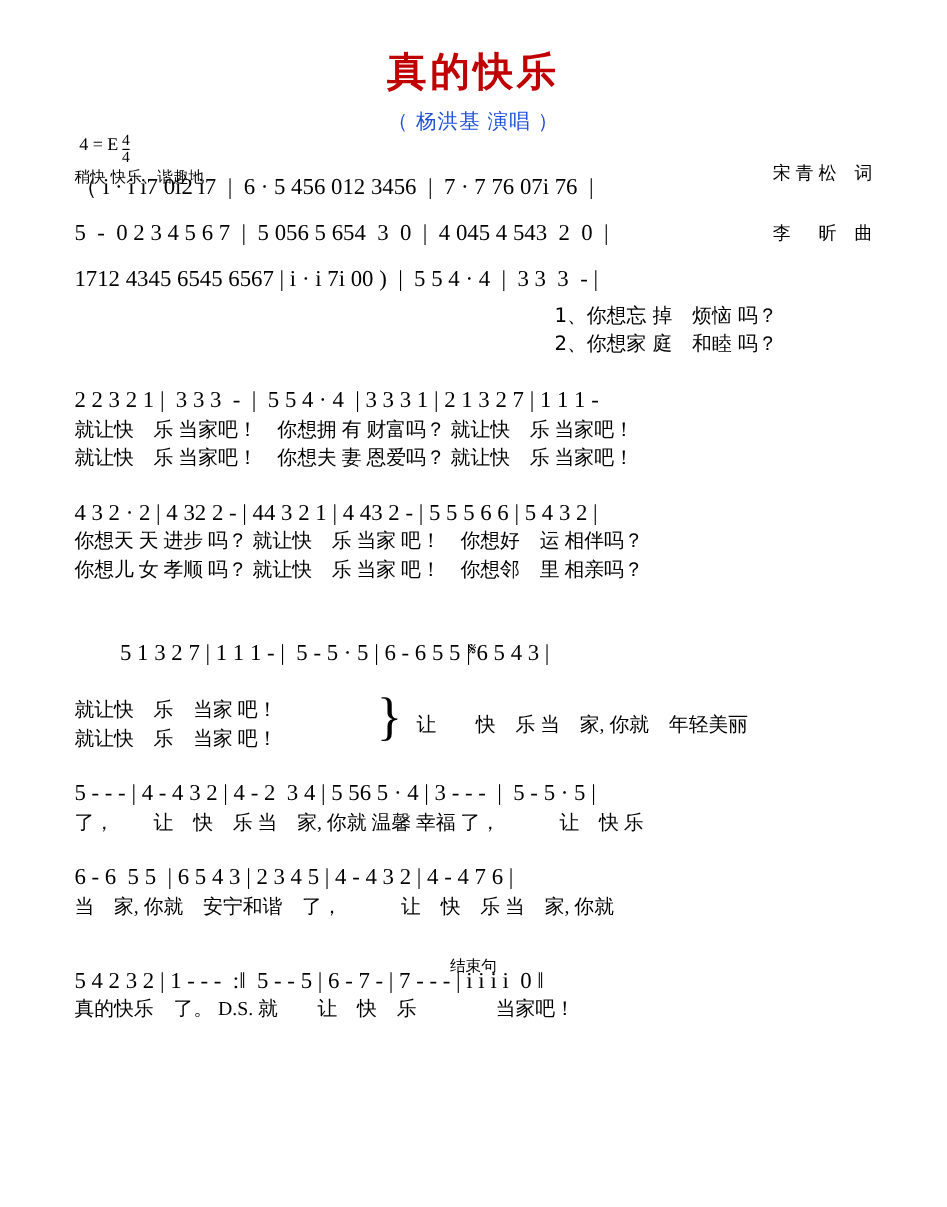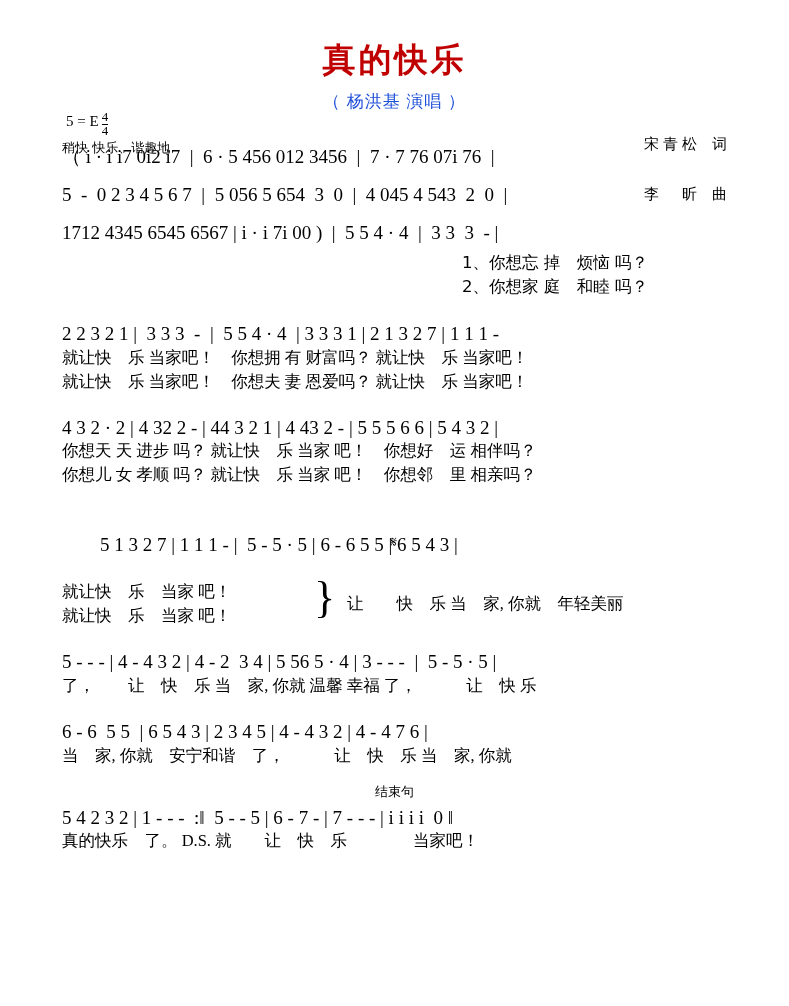--- a/index.html
+++ b/index.html
@@ -126,21 +126,21 @@
     text-align: center;
     font-family: "DejaVu Sans", sans-serif;
     font-size: 13px;
     margin: 0 62px;
   }
   .endmark .lbl {
     display: inline-block;
     position: relative;
     padding: 0 6px;
     background: #fff;
-    top: 1px;
+    top: 14px;
   }
   .endmark .rule {
     position: absolute;
     left: 210px;
     right: 160px;
     top: 9px;
     border-top: 1px solid #000;
     height: 1px;
     z-index: -1;
   }
@@ -157,21 +157,21 @@
 <body>
 
 <div class="sheet">
 
   <div class="title">真的快乐</div>
   <div class="singer">（ 杨洪基 演唱 ）</div>
 
   <div class="headrow">
     <div class="keyblock">
       <div class="keyline">
-        <span>5 = E</span>
+        <span>4 = E</span>
         <span class="frac">
           <span class="num">4</span>
           <span class="den">4</span>
         </span>
       </div>
     </div>
     <div class="tempo">稍快 快乐、谐趣地</div>
     <div class="credits">
       <div class="cline">
         <span class="nm">宋青松</span><span class="rl">词</span>

